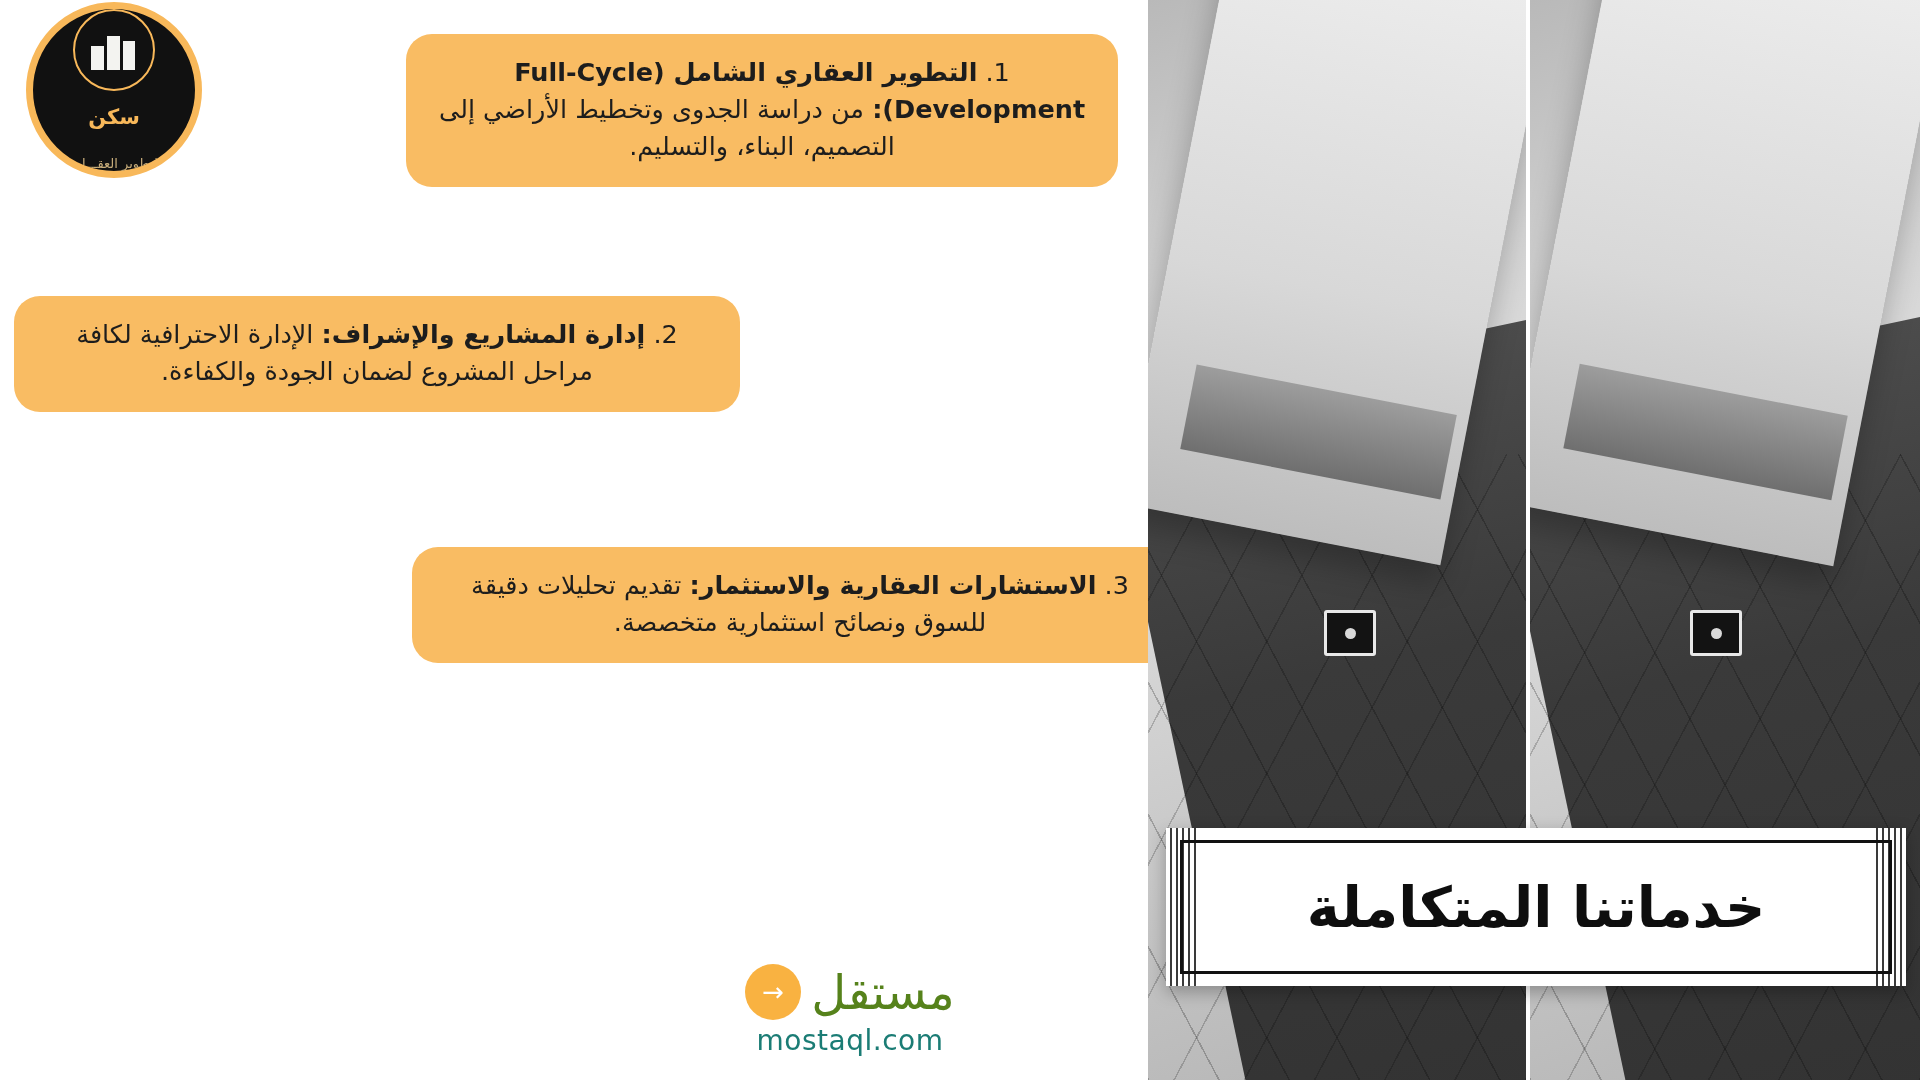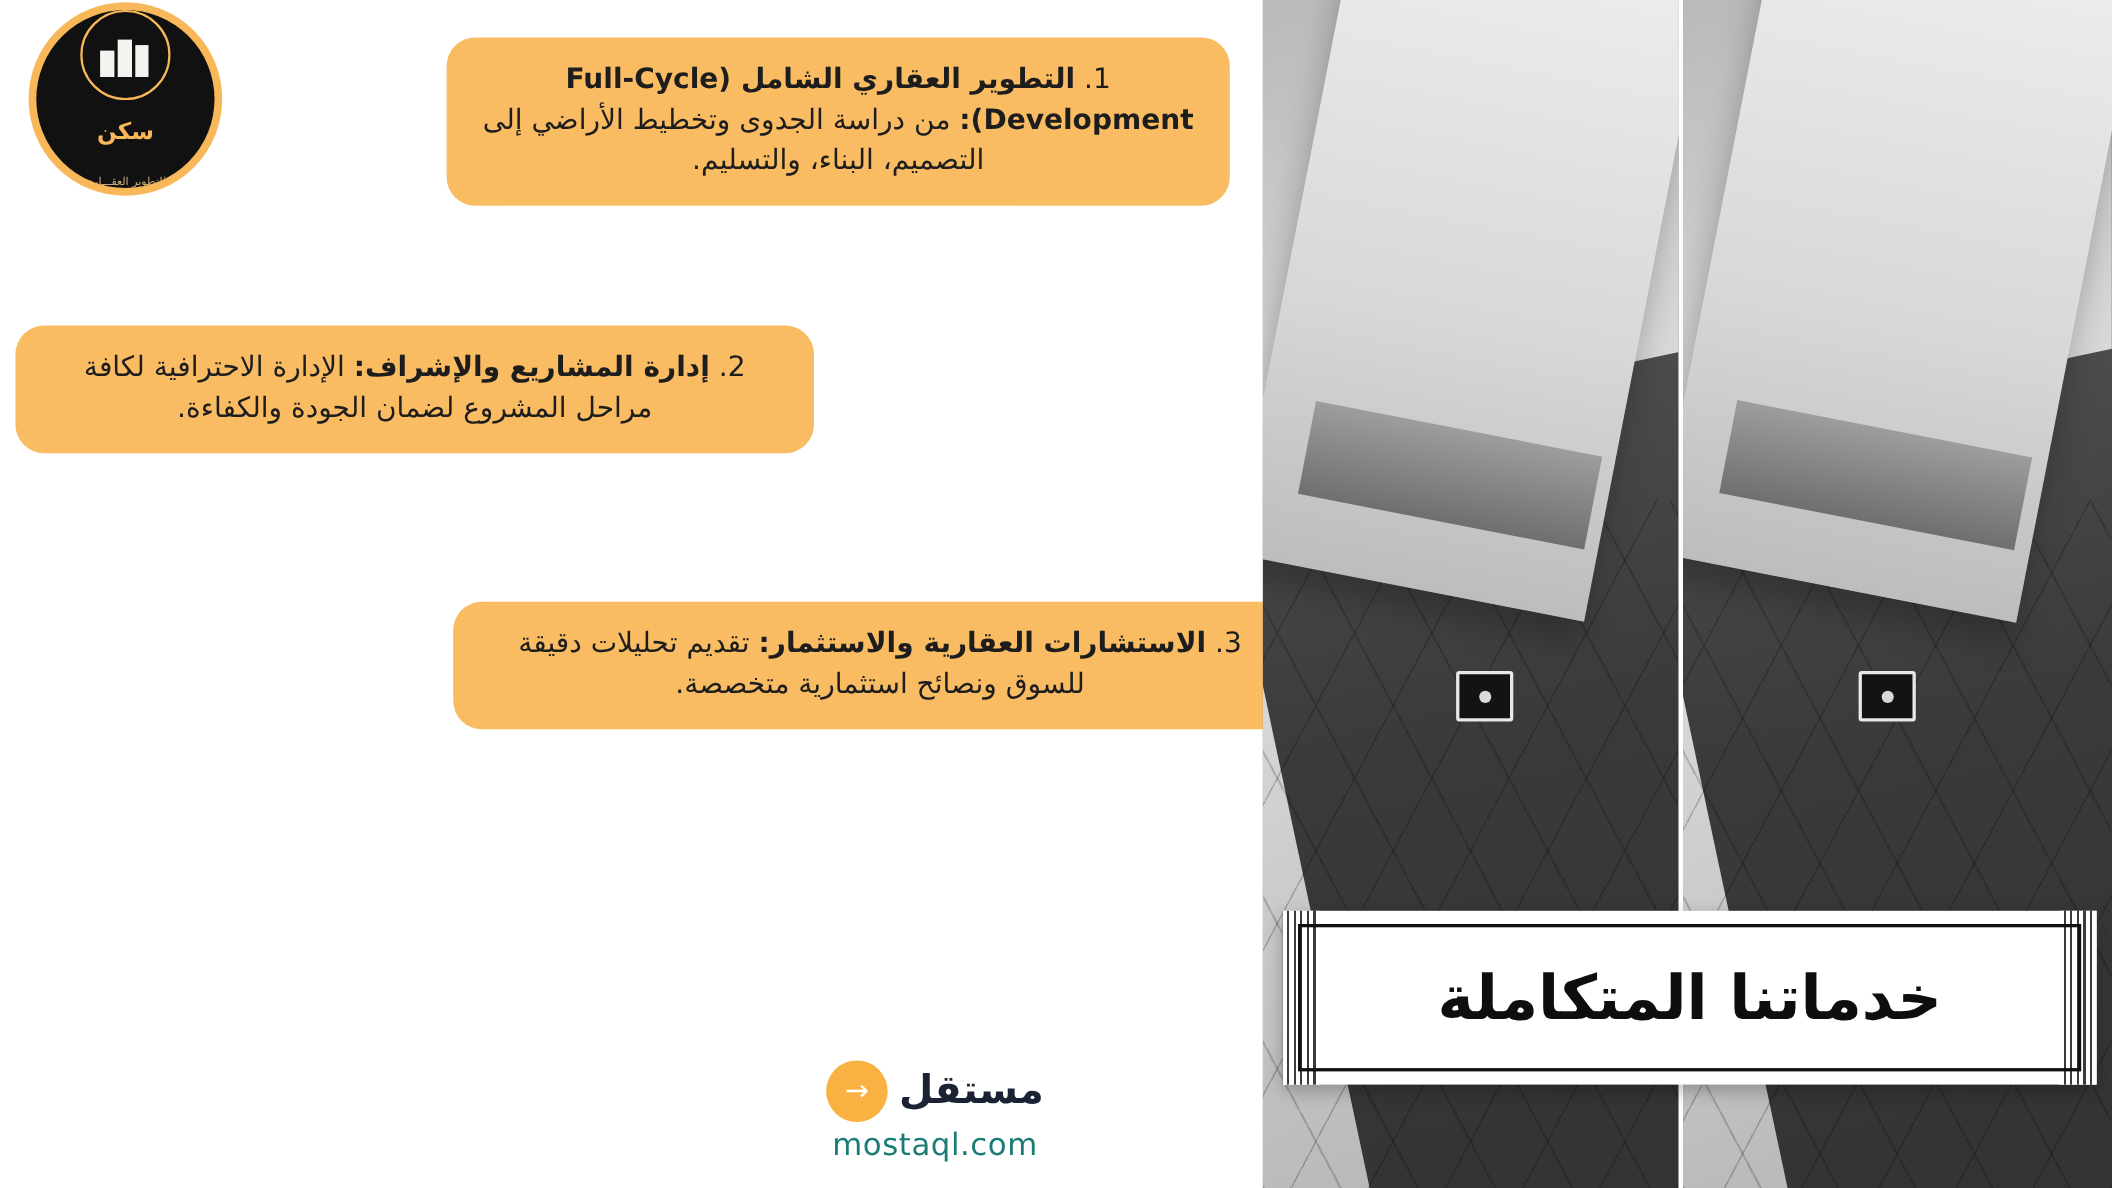--- a/index.html
+++ b/index.html
@@ -76,21 +76,21 @@
   .logo-name {
     color: #F8B85A;
     font-size: 21px;
     font-weight: 700;
     letter-spacing: 1px;
     line-height: 1;
     margin-top: 2px;
   }
   .logo-sub {
     color: #E8C98E;
-    font-size: 10px;
+    font-size: 13px;
     letter-spacing: 1px;
     margin-top: 18px;
     opacity: .85;
   }
 
   
   .card {
     position: absolute;
     background: #F9BC63;
     border-radius: 26px;
@@ -284,23 +284,23 @@
     gap: 4px;
     z-index: 12;
   }
   .wm-row {
     display: flex;
     align-items: center;
     justify-content: center;
     gap: 10px;
   }
   .wm-word {
-    color: #0f172a;
-    font-size: 36px;
-    font-weight: 700;
+    color: #4d7c0f;
+    font-size: 48px;
+    font-weight: 400;
     opacity: .95;
   }
   .wm-circle {
     width: 56px;
     height: 56px;
     border-radius: 50%;
     background: #F9B241;
     display: flex;
     align-items: center;
     justify-content: center;

